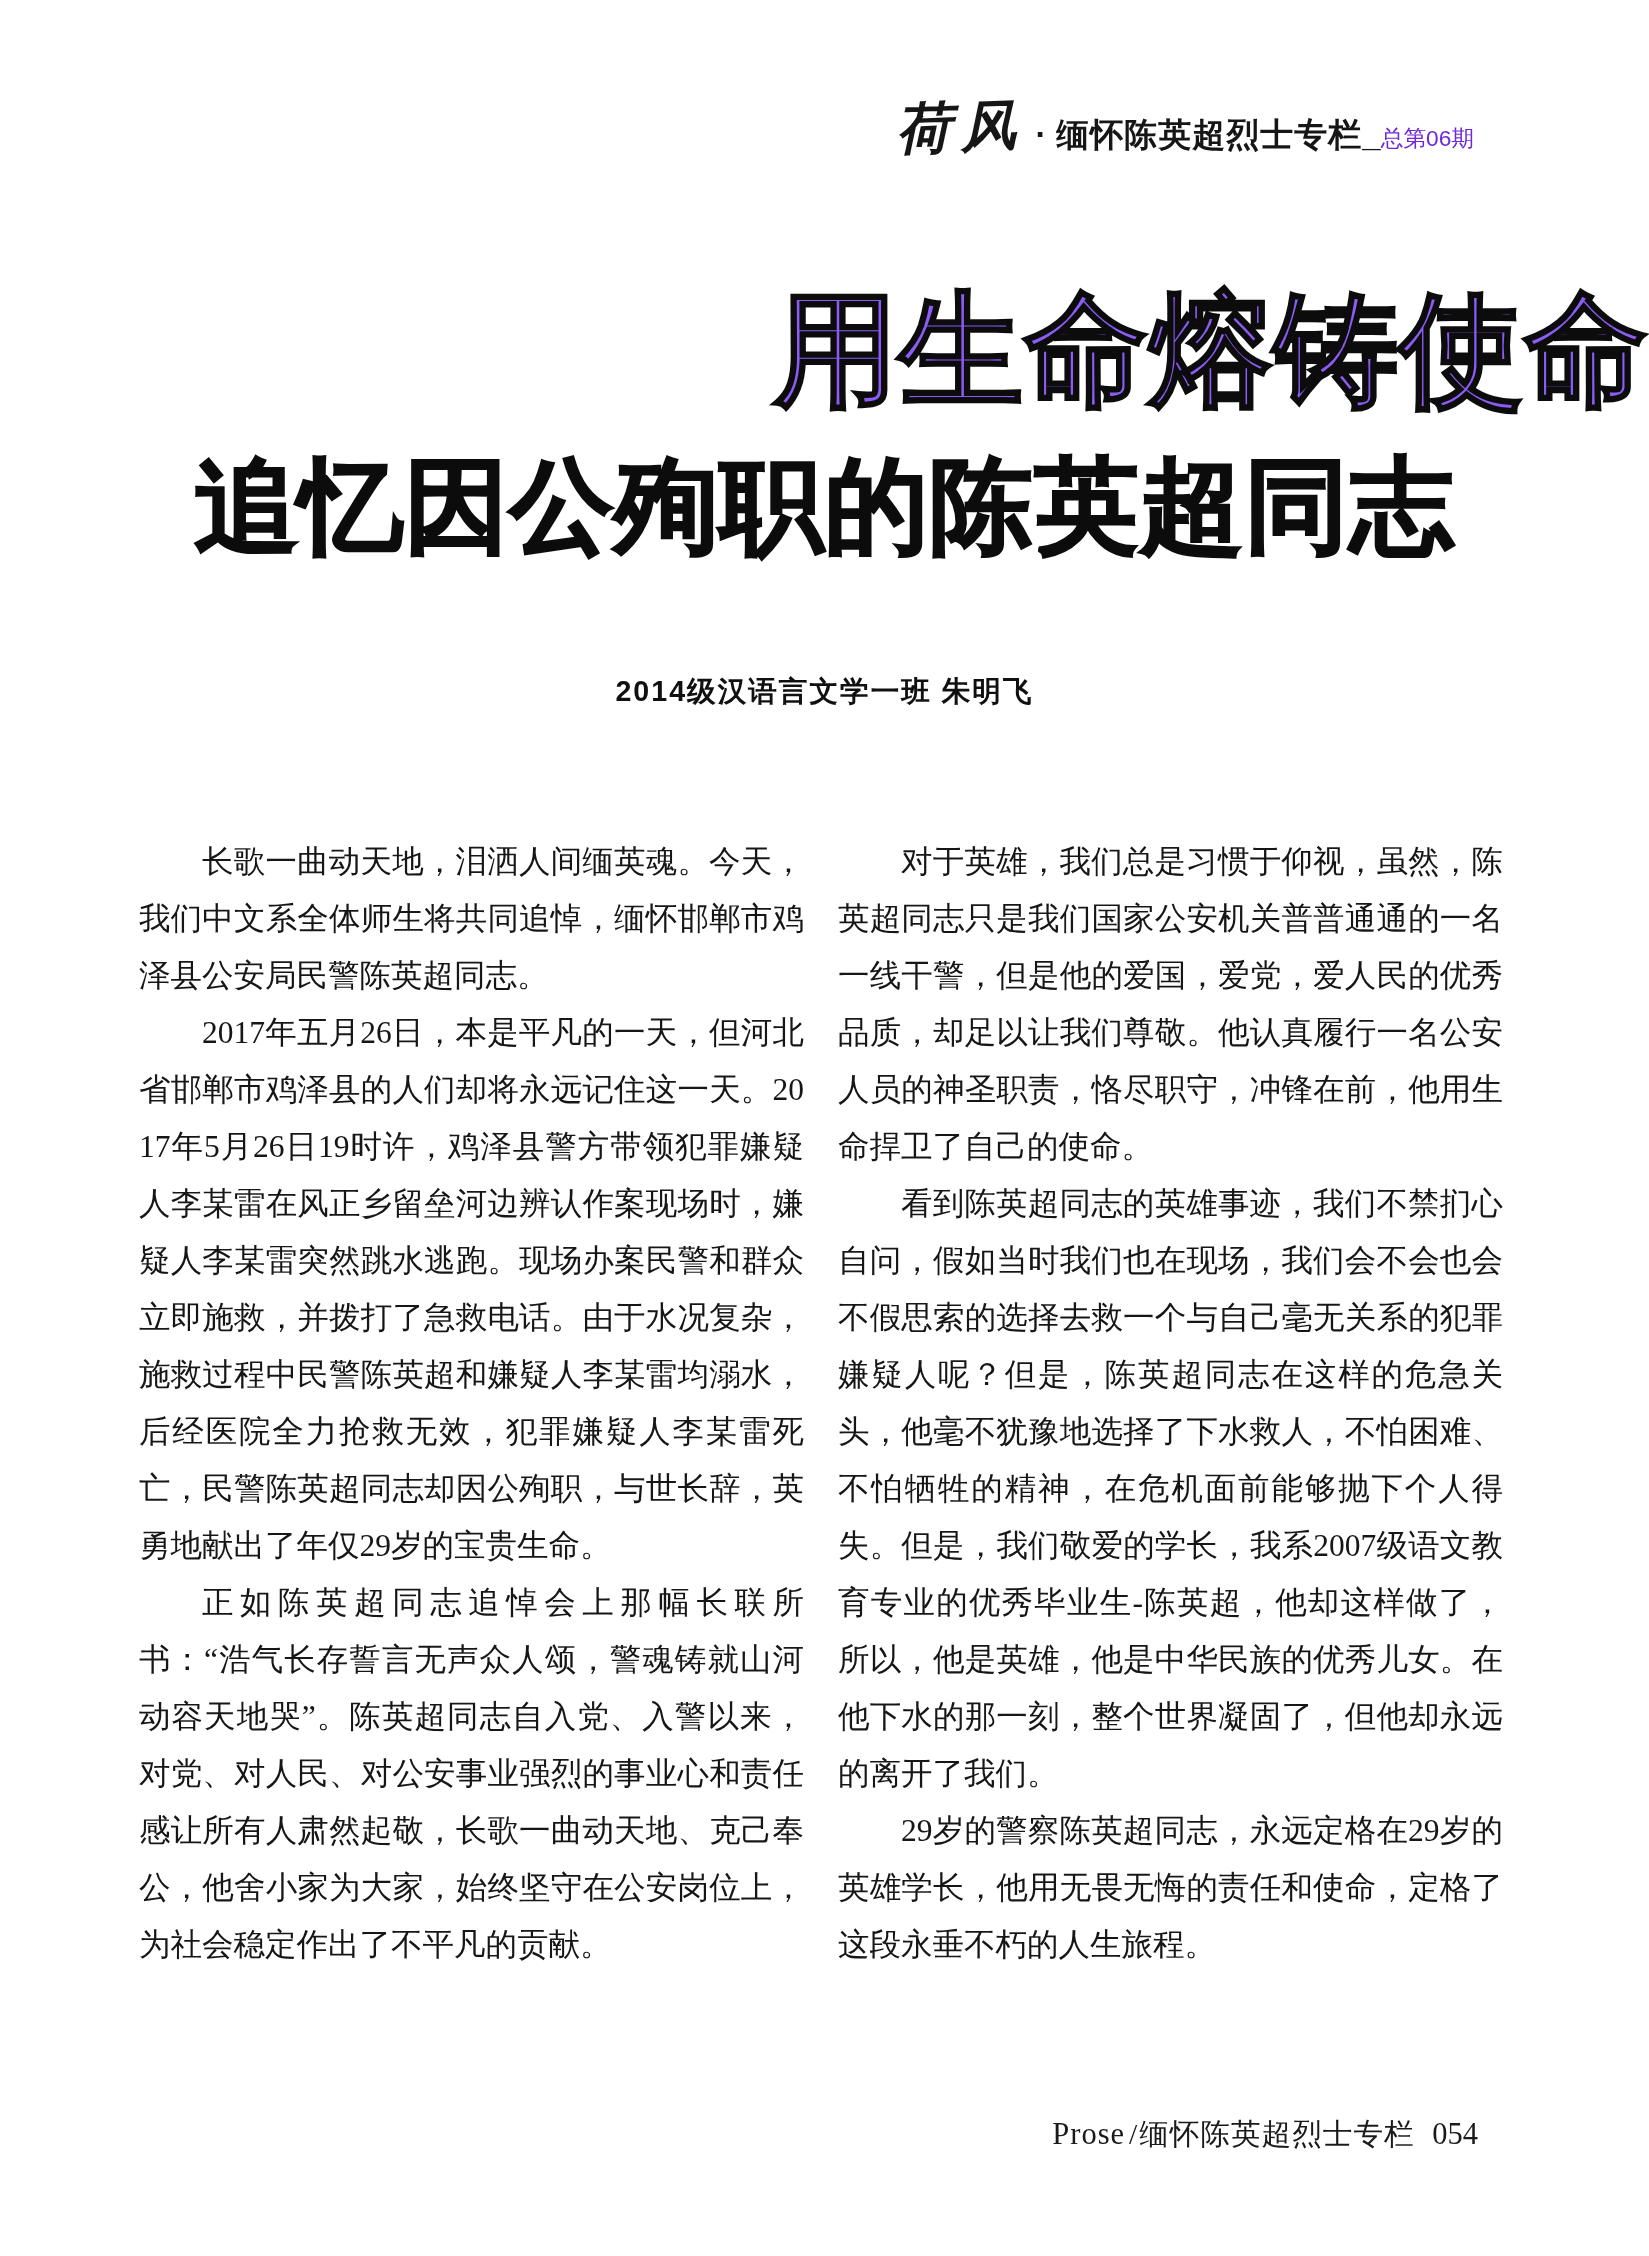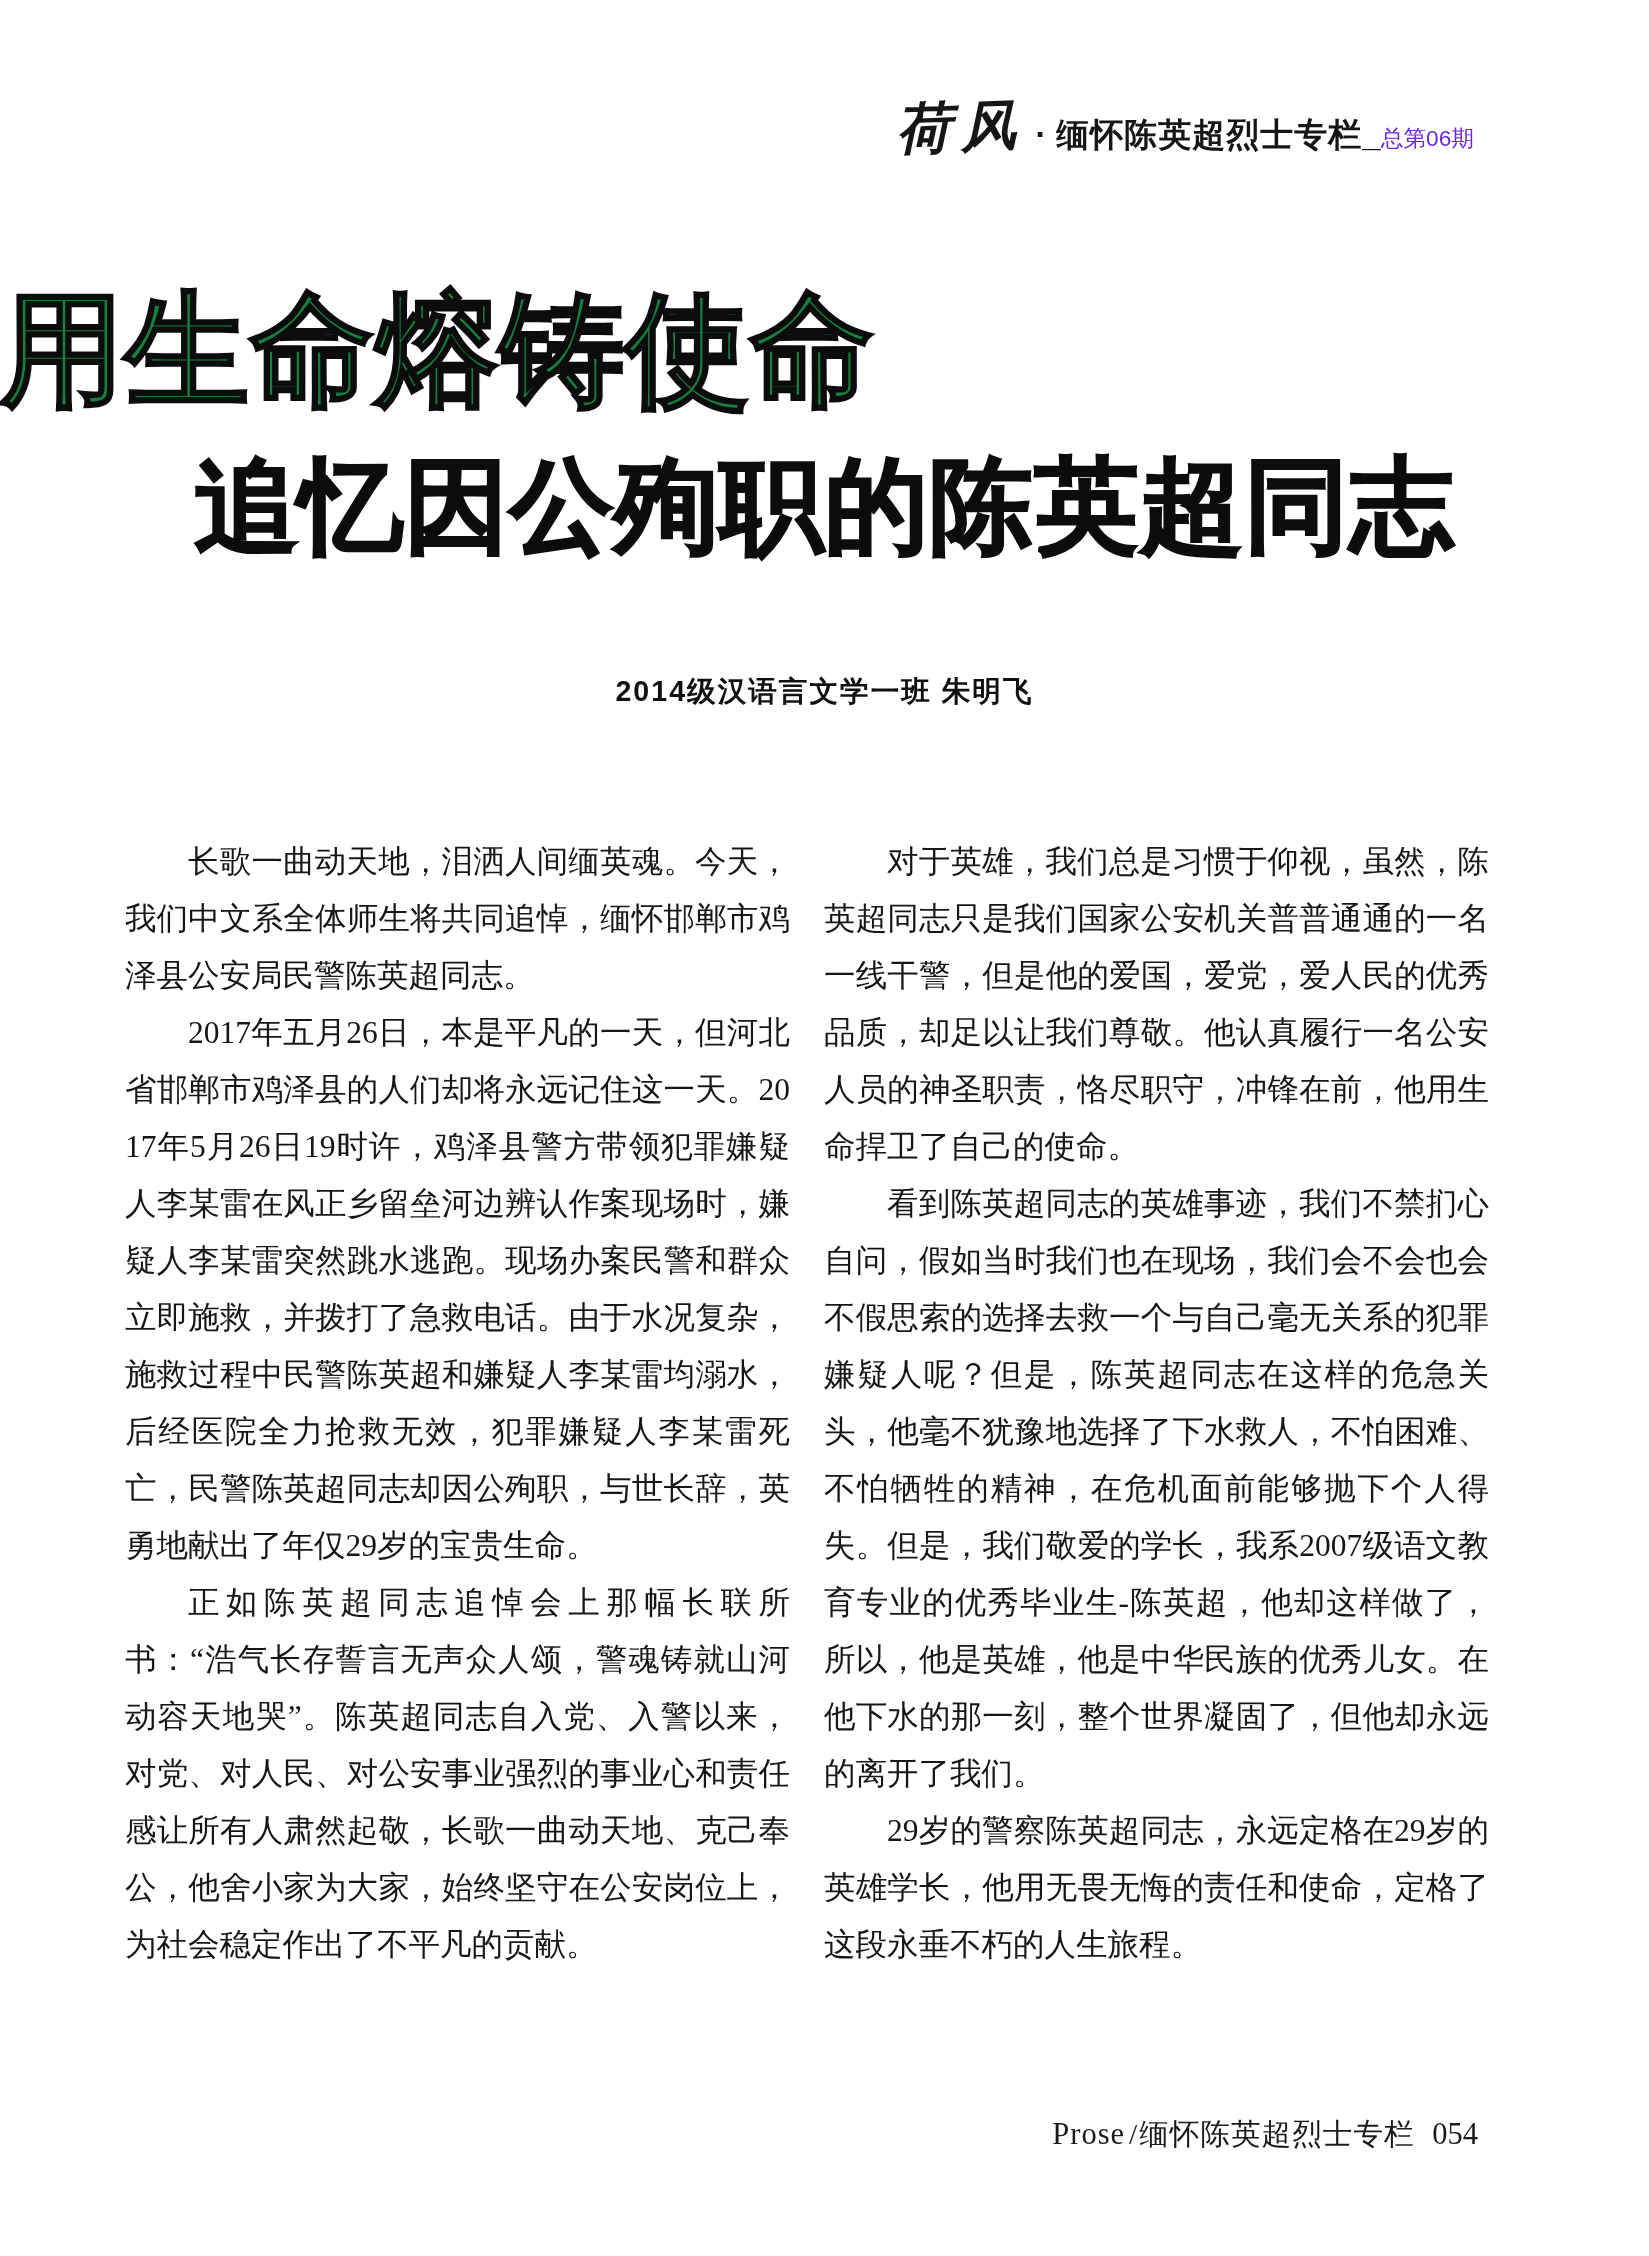--- a/index.html
+++ b/index.html
@@ -58,27 +58,27 @@
     font-size: 22.7px;
     color: #6d28d9;
   }
 
   
   .doc-title {
     position: absolute;
     top: 288px;
     left: 0;
     width: 100%;
-    text-align: left;
+    text-align: right;
     font-family: "Liberation Sans", "DejaVu Sans", sans-serif;
     font-weight: 900;
     font-size: 124px;
     line-height: 1;
     letter-spacing: 1px;
-    color: #15803d;
+    color: #8b5cf6;
     -webkit-text-stroke: 2.5px #0c0c0c;
   }
   .doc-subtitle {
     position: absolute;
     top: 455px;
     left: 0;
     width: 100%;
     text-align: center;
     font-family: Liberation Serif, serif;
     font-weight: 900;
@@ -98,21 +98,21 @@
     font-weight: 700;
     font-size: 28.6px;
     letter-spacing: 2px;
     color: #101010;
   }
 
   
   .columns {
     position: absolute;
     top: 833px;
-    left: 125px;
+    left: 139px;
     width: 1364px;
     display: flex;
     gap: 34px;
   }
   .column {
     width: 665px;
   }
   .column p {
     margin: 0;
     font-family: "Liberation Serif", "DejaVu Serif", serif;

